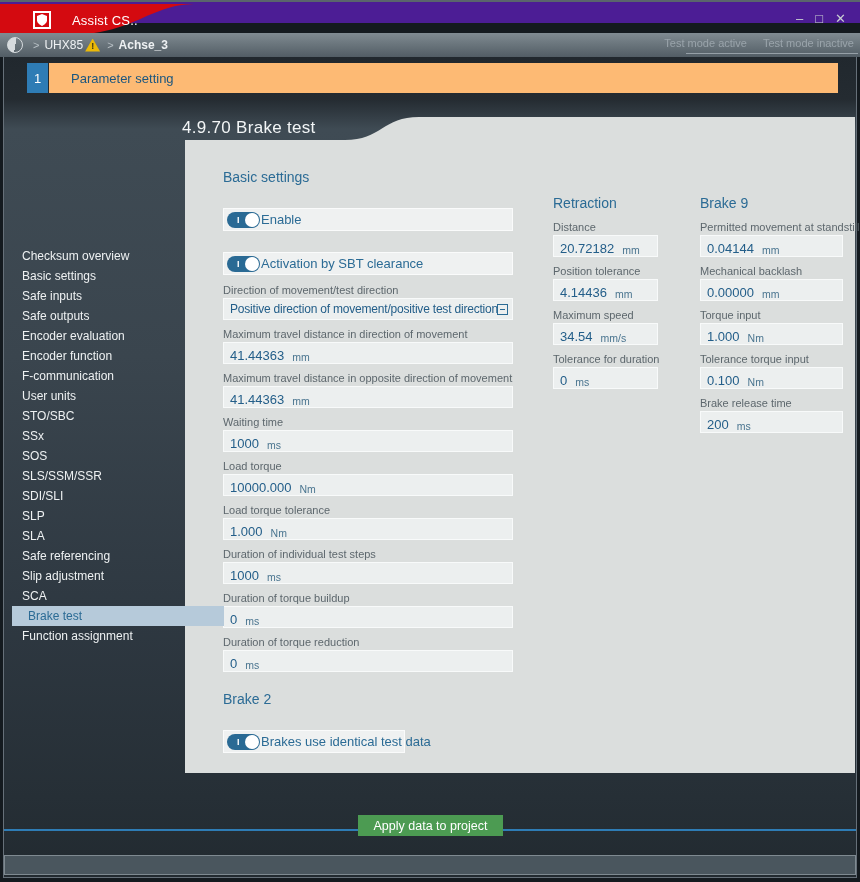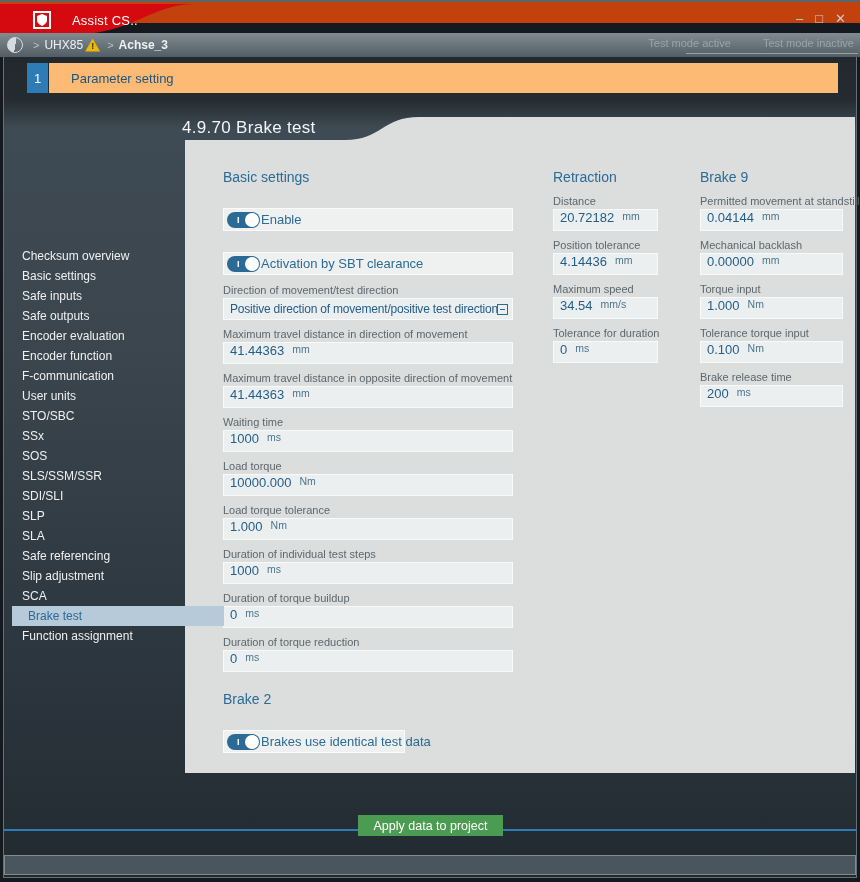--- a/index.html
+++ b/index.html
@@ -1,21 +1,21 @@
 <!DOCTYPE html>
 <html><head>
 <meta charset="utf-8">
 <style>
   html,body{margin:0;padding:0;}
   body{width:860px;height:882px;background:#10161b;font-family:"Liberation Sans",sans-serif;
        -webkit-font-smoothing:antialiased;}
   #app{position:relative;width:860px;height:882px;overflow:hidden;background:#141a1f;}
 
   
-  .titlebar{position:absolute;left:0;top:0;width:860px;height:23px;background:#c2410c;
+  .titlebar{position:absolute;left:0;top:0;width:860px;height:23px;background:#4c1d95;
             border-top:2px solid #5a656c;box-sizing:border-box;}
   .red-swoosh{position:absolute;left:0;top:2px;}
   .logo{position:absolute;left:33px;top:9px;width:18px;height:18px;border:2px solid #fff;
         box-sizing:border-box;display:flex;align-items:center;justify-content:center;z-index:2;}
   .app-title{position:absolute;left:72px;top:11px;font-size:13px;color:#ffffff;z-index:2;letter-spacing:.2px;}
   .win-controls{position:absolute;right:14px;top:9px;display:flex;gap:12px;color:#c9cfd3;
                 font-size:13px;z-index:2;}
   .win-controls span{cursor:default;line-height:16px;}
 
   
@@ -23,21 +23,21 @@
               background:linear-gradient(180deg,#808b92 0%,#6b767d 45%,#525d65 100%);
               display:flex;align-items:center;padding-left:7px;box-sizing:border-box;
               font-size:12px;color:#eef1f3;}
   .crumb-circle{width:14px;height:14px;border-radius:50%;border:1px solid #d6dbde;
                 background:linear-gradient(100deg,#d6dbde 52%,rgba(0,0,0,0) 52%);margin-right:5px;}
   .crumb-sep{color:#b9c1c6;font-size:11px;margin:0 5px;}
   .crumb-warn{width:15px;height:13px;background:#eab908;clip-path:polygon(50% 0,100% 100%,0 100%);
               display:flex;align-items:flex-end;justify-content:center;color:#3a3413;
               font-size:9px;font-weight:bold;line-height:12px;margin:0 2px;}
   .crumb-axis{font-weight:bold;}
-  .testmode{position:absolute;right:6px;top:37px;display:flex;gap:32px;font-size:11px;color:#9aa4ab;}
+  .testmode{position:absolute;right:6px;top:37px;display:flex;gap:16px;font-size:11px;color:#9aa4ab;}
   .testmode-underline{position:absolute;right:2px;top:53px;width:172px;height:1px;background:#96a0a7;}
 
   
   .main-bg{position:absolute;left:3px;right:3px;top:57px;bottom:4px;
            border-left:1px solid #667079;border-right:1px solid #667079;border-bottom:1px solid #667079;
            background:linear-gradient(180deg,#21282e 0px,#242b31 42px,#3f4b54 72px,#3a454e 300px,
                       #2e3841 560px,#262f36 740px,#222a30 100%);}
 
   
   .wizard{position:absolute;left:27px;top:63px;height:30px;display:flex;}
@@ -51,33 +51,33 @@
   .panel{position:absolute;left:185px;top:117px;width:670px;height:656px;z-index:1;}
   .panel-curve{position:absolute;left:0;top:0;}
   .panel-body{position:absolute;left:0;top:23px;width:670px;height:633px;background:#dbdedd;}
 
   .col{position:absolute;top:51px;}
   .col1{left:38px;width:290px;}
   .col2{left:368px;width:105px;}
   .col3{left:515px;width:143px;}
   .sec-heading{font-size:14px;line-height:18px;color:#2b6b95;font-weight:400;}
   .col1 > .sec-heading{margin-bottom:22px;}
-  .col2 > .sec-heading,.col3 > .sec-heading{margin-bottom:9px;}
+  .col2 > .sec-heading,.col3 > .sec-heading{margin-bottom:9px;margin-top:26px;}
 
   .toggle-row{display:flex;align-items:center;height:23px;box-sizing:border-box;
               background:#eff1f1;border:1px solid #fafbfb;padding-left:3px;cursor:pointer;}
   .tr1{margin-bottom:21px;}
   .tr2{margin-bottom:9px;}
   .toggle{position:relative;width:33px;height:16px;border-radius:8px;background:#2a6a94;flex:none;}
   .toggle-i{position:absolute;left:10px;top:3px;color:#fff;font-size:9px;font-weight:bold;line-height:10px;}
   .toggle-knob{position:absolute;right:1px;top:1px;width:14px;height:14px;border-radius:50%;background:#fff;}
   .toggle-label{margin-left:1px;font-size:13px;color:#2b6b95;white-space:nowrap;}
 
   .field-label{font-size:11px;line-height:13px;color:#5d676d;margin-bottom:1px;white-space:nowrap;}
-  .field-box{display:flex;align-items:flex-start;height:22px;box-sizing:border-box;background:#ecefef;
+  .field-box{display:flex;align-items:flex-end;height:22px;box-sizing:border-box;background:#ecefef;
              border:1px solid #f8fafa;padding:0 6px;cursor:text;}
   .field-value{font-size:13px;color:#235e89;white-space:nowrap;}
   .field-unit{font-size:10.5px;color:#49748f;margin-left:8px;white-space:nowrap;}
   .field-group{margin-bottom:8px;}
 
   .combo{display:flex;align-items:center;justify-content:space-between;height:22px;box-sizing:border-box;
          background:#ecefef;border:1px solid #f8fafa;padding:0 4px 0 6px;margin-bottom:8px;cursor:pointer;}
   .combo-value{font-size:12px;letter-spacing:-0.2px;color:#235e89;white-space:nowrap;overflow:hidden;}
   .combo-icon{width:11px;height:11px;box-sizing:border-box;border:1px solid #2b6b95;flex:none;
               display:flex;align-items:center;justify-content:center;}

